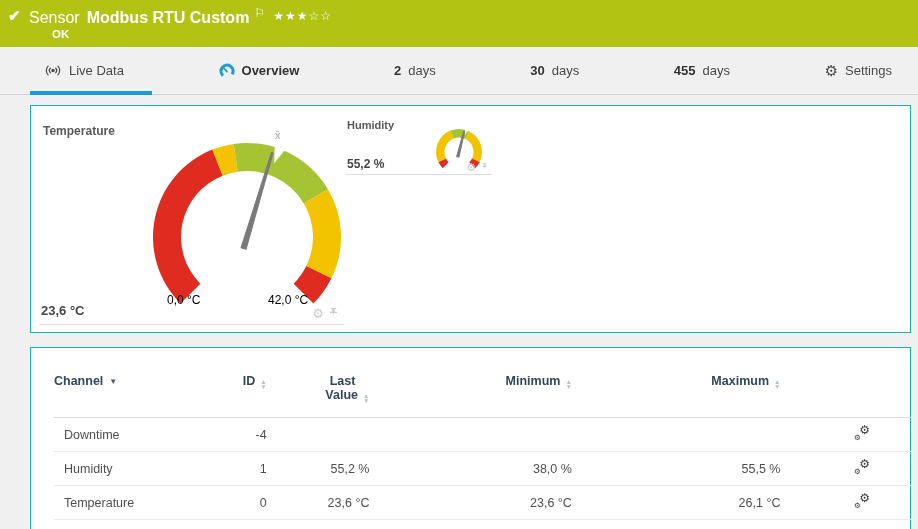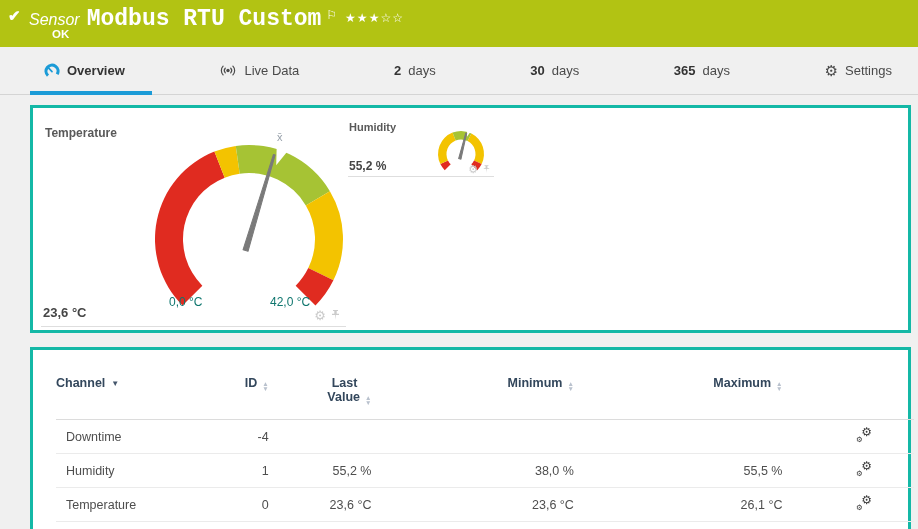--- a/index.html
+++ b/index.html
@@ -3,53 +3,53 @@
 <meta charset="utf-8">
 <style>
   * { margin:0; padding:0; box-sizing:border-box; }
   html,body { width:918px; height:529px; overflow:hidden; background:#f0f0f0;
               font-family:"Liberation Sans", sans-serif; }
 
   
   .topbar { position:absolute; left:0; top:0; width:918px; height:47px; background:#b2c313; color:#fff; }
   .topbar .check { position:absolute; left:8px; top:7px; font-size:15px; font-weight:bold; }
   .title-row { position:absolute; left:29px; top:6px; white-space:nowrap; }
-  .title-row .kind { font-style:italic; font-size:16px; margin-right:7px; }
-  .title-row .name { font-weight:bold; font-size:23px;font-family:Liberation Mono, monospace; }
+  .title-row .kind { font-size:16px; margin-right:7px; }
+  .title-row .name { font-weight:bold; font-size:16px; }
   .title-row .flag { font-size:12px; vertical-align:6px; margin-left:5px; }
   .title-row .stars { font-size:12px; letter-spacing:1px; vertical-align:3px; margin-left:8px; }
   .topbar .status { position:absolute; left:52px; top:28px; font-size:11.5px; font-weight:bold; }
 
   
   .tabbar { position:absolute; left:0; top:47px; width:918px; height:48px; background:#f0f0f0;
             border-bottom:1px solid #d4d4d4; display:flex; align-items:stretch;
             justify-content:space-between; padding:0 12px 0 30px; }
   .tab { display:flex; align-items:center; gap:7px; padding:0 14px; font-size:13px; color:#4a4a4a; cursor:pointer; }
   .tab .num { font-weight:bold; color:#333; }
   .tab.active { font-weight:bold; color:#333; }
   .tab-underline { position:absolute; left:30px; bottom:-1px; width:122px; height:4px; background:#1b9bd7; }
   .tab svg { display:block; }
   .gearglyph { font-size:15px; color:#4a4a4a; line-height:1; }
 
   
-  .card { position:absolute; background:#fff; border:3px solid #14b8a6; }
+  .card { position:absolute; background:#fff; border:1px solid #14b8a6; }
   .card.gauges { left:30px; top:105px; width:881px; height:228px; }
   .card.table  { left:30px; top:347px; width:881px; height:182px; border-bottom:none; }
 
   
   .gblock { position:absolute; border-bottom:1px solid #dedede; }
   .temp-block { left:8px; top:8px; width:305px; height:211px; }
   .hum-block  { left:315px; top:7px; width:146px; height:62px; }
   .gtitle { position:absolute; font-size:12px; font-weight:bold; color:#595959; }
   .temp-block .gtitle { left:4px; top:10px; }
   .hum-block  .gtitle { left:1px; top:6px; font-size:11px; }
   .gvalue { position:absolute; font-weight:bold; color:#454545; }
   .temp-block .gvalue { left:2px; bottom:6px; font-size:13px; }
   .hum-block  .gvalue { left:1px; bottom:3px; font-size:12px; }
-  .gmin, .gmax { position:absolute; top:179px; font-size:12px; color:#0f766e; }
+  .gmin, .gmax { position:absolute; top:179px; font-size:12px; color:#000000; }
   .gmin { left:128px; } .gmax { left:229px; }
   .avg-marker { position:absolute; left:236px; top:15px; font-size:11px; color:#97a0aa; }
   .corner-icons { position:absolute; display:flex; align-items:center; gap:5px; color:#cbcbcb; }
   .temp-block .corner-icons { right:6px; bottom:4px; }
   .hum-block  .corner-icons { right:4px; bottom:1px; }
   .corner-icons .cgear { font-size:13px; line-height:1; }
   .gsvg { position:absolute; left:0; top:0; }
 
   
   table.channels { border-collapse:collapse; table-layout:fixed; width:858px; margin:26px 0 0 23px; }
@@ -76,45 +76,45 @@
 
 <div class="topbar">
   <span class="check">✔</span>
   <div class="title-row">
     <span class="kind">Sensor</span><span class="name">Modbus RTU Custom</span><span class="flag">⚐</span><span class="stars">★★★☆☆</span>
   </div>
   <div class="status">OK</div>
 </div>
 
 <div class="tabbar">
+  <div class="tab">
+    <svg width="18" height="15" viewBox="0 0 18 15">
+      <circle cx="9" cy="7.5" r="1.7" fill="#4a4a4a"></circle>
+      <path d="M6.3 5.2 A3.4 3.4 0 0 0 6.3 9.8 M4.1 3.1 A6.4 6.4 0 0 0 4.1 11.9" fill="none" stroke="#4a4a4a" stroke-width="1.2" stroke-linecap="round"></path>
+      <path d="M11.7 5.2 A3.4 3.4 0 0 1 11.7 9.8 M13.9 3.1 A6.4 6.4 0 0 1 13.9 11.9" fill="none" stroke="#4a4a4a" stroke-width="1.2" stroke-linecap="round"></path>
+    </svg>
+    <span>Live Data</span>
+  </div>
   <div class="tab active">
     <svg width="16" height="16" viewBox="0 0 16 16">
       <path d="M4 12.6 A 6 6 0 1 1 13.2 11.2" fill="none" stroke="#1b9bd7" stroke-width="3.1"></path>
       <line x1="8" y1="8.6" x2="4.7" y2="5.1" stroke="#1b9bd7" stroke-width="1.7" stroke-linecap="round"></line>
     </svg>
     <span>Overview</span>
   </div>
   <div class="tab">
-    <svg width="18" height="15" viewBox="0 0 18 15">
-      <circle cx="9" cy="7.5" r="1.7" fill="#4a4a4a"></circle>
-      <path d="M6.3 5.2 A3.4 3.4 0 0 0 6.3 9.8 M4.1 3.1 A6.4 6.4 0 0 0 4.1 11.9" fill="none" stroke="#4a4a4a" stroke-width="1.2" stroke-linecap="round"></path>
-      <path d="M11.7 5.2 A3.4 3.4 0 0 1 11.7 9.8 M13.9 3.1 A6.4 6.4 0 0 1 13.9 11.9" fill="none" stroke="#4a4a4a" stroke-width="1.2" stroke-linecap="round"></path>
-    </svg>
-    <span>Live Data</span>
-  </div>
-  <div class="tab">
     <span class="num">2</span>
     <span>days</span>
   </div>
   <div class="tab">
     <span class="num">30</span>
     <span>days</span>
   </div>
   <div class="tab">
-    <span class="num">365</span>
+    <span class="num">455</span>
     <span>days</span>
   </div>
   <div class="tab">
     <span class="gearglyph">⚙</span>
     <span>Settings</span>
   </div>
   <div class="tab-underline"></div>
 </div>
 
 <div class="card gauges">

